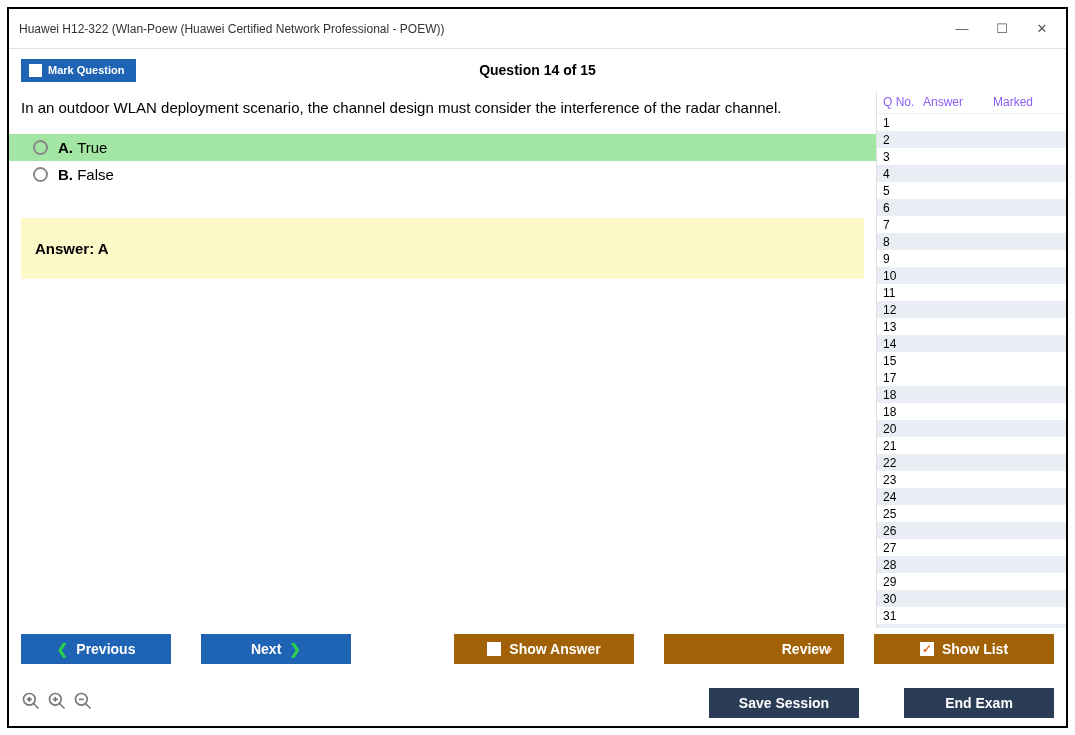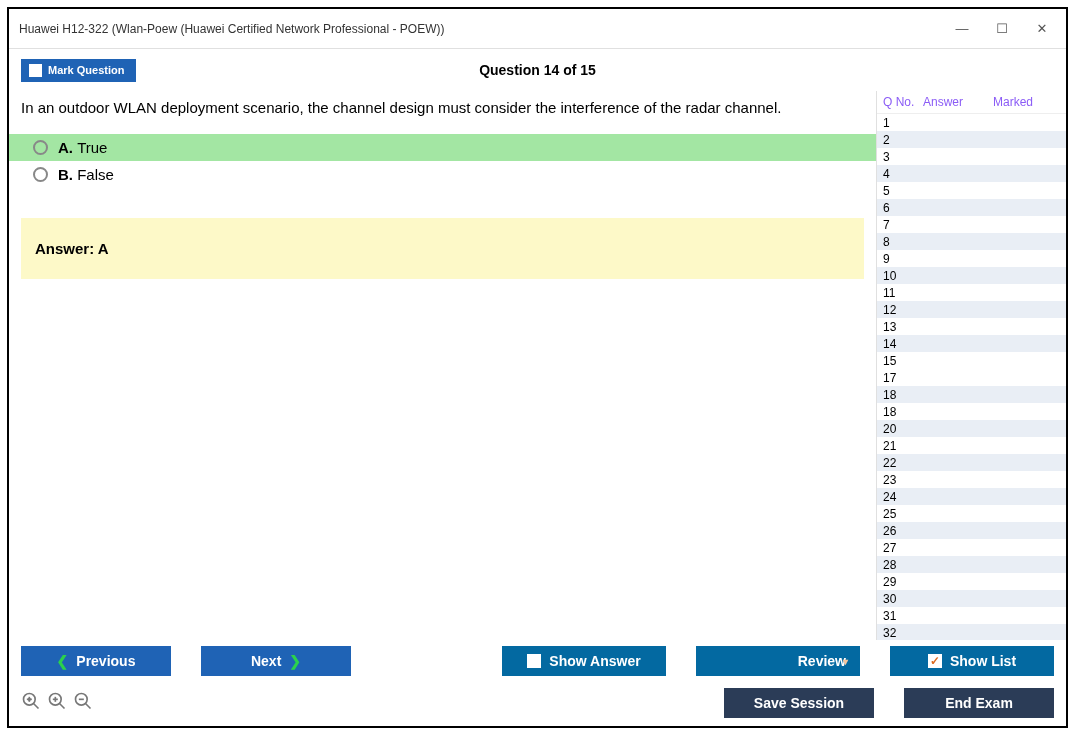--- a/index.html
+++ b/index.html
@@ -142,36 +142,36 @@
 
   .footer {
     border-top: 0;
     padding: 6px 12px 8px 12px;
   }
   .footer-row {
     display: flex;
     align-items: center;
     gap: 30px;
   }
-  .footer-row.second { margin-top: 12px; gap: 10px; }
+  .footer-row.second { margin-top: 24px; gap: 25px; }
   .btn {
     height: 30px;
     display: flex;
     align-items: center;
     justify-content: center;
     color: #fff;
     font-weight: bold;
     font-size: 14px;
     cursor: pointer;
     border: none;
     gap: 8px;
     padding: 0 14px;
   }
   .btn.blue { background: #1f63b5; width: 150px; }
-  .btn.orange { background: #0369a1; width: 164px; }
+  .btn.orange { background: #a16207; width: 180px; }
   .btn.dark { background: #2b3c57; width: 150px; }
   .btn .chev { font-size: 14px; font-weight: bold; }
   .btn .chev.green { color: #2bd14c; }
   .btn .box {
     width: 14px; height: 14px;
     background: #fff;
   }
   .btn .box.check::after {
     content: "✓";
     color: #dd6a20;

